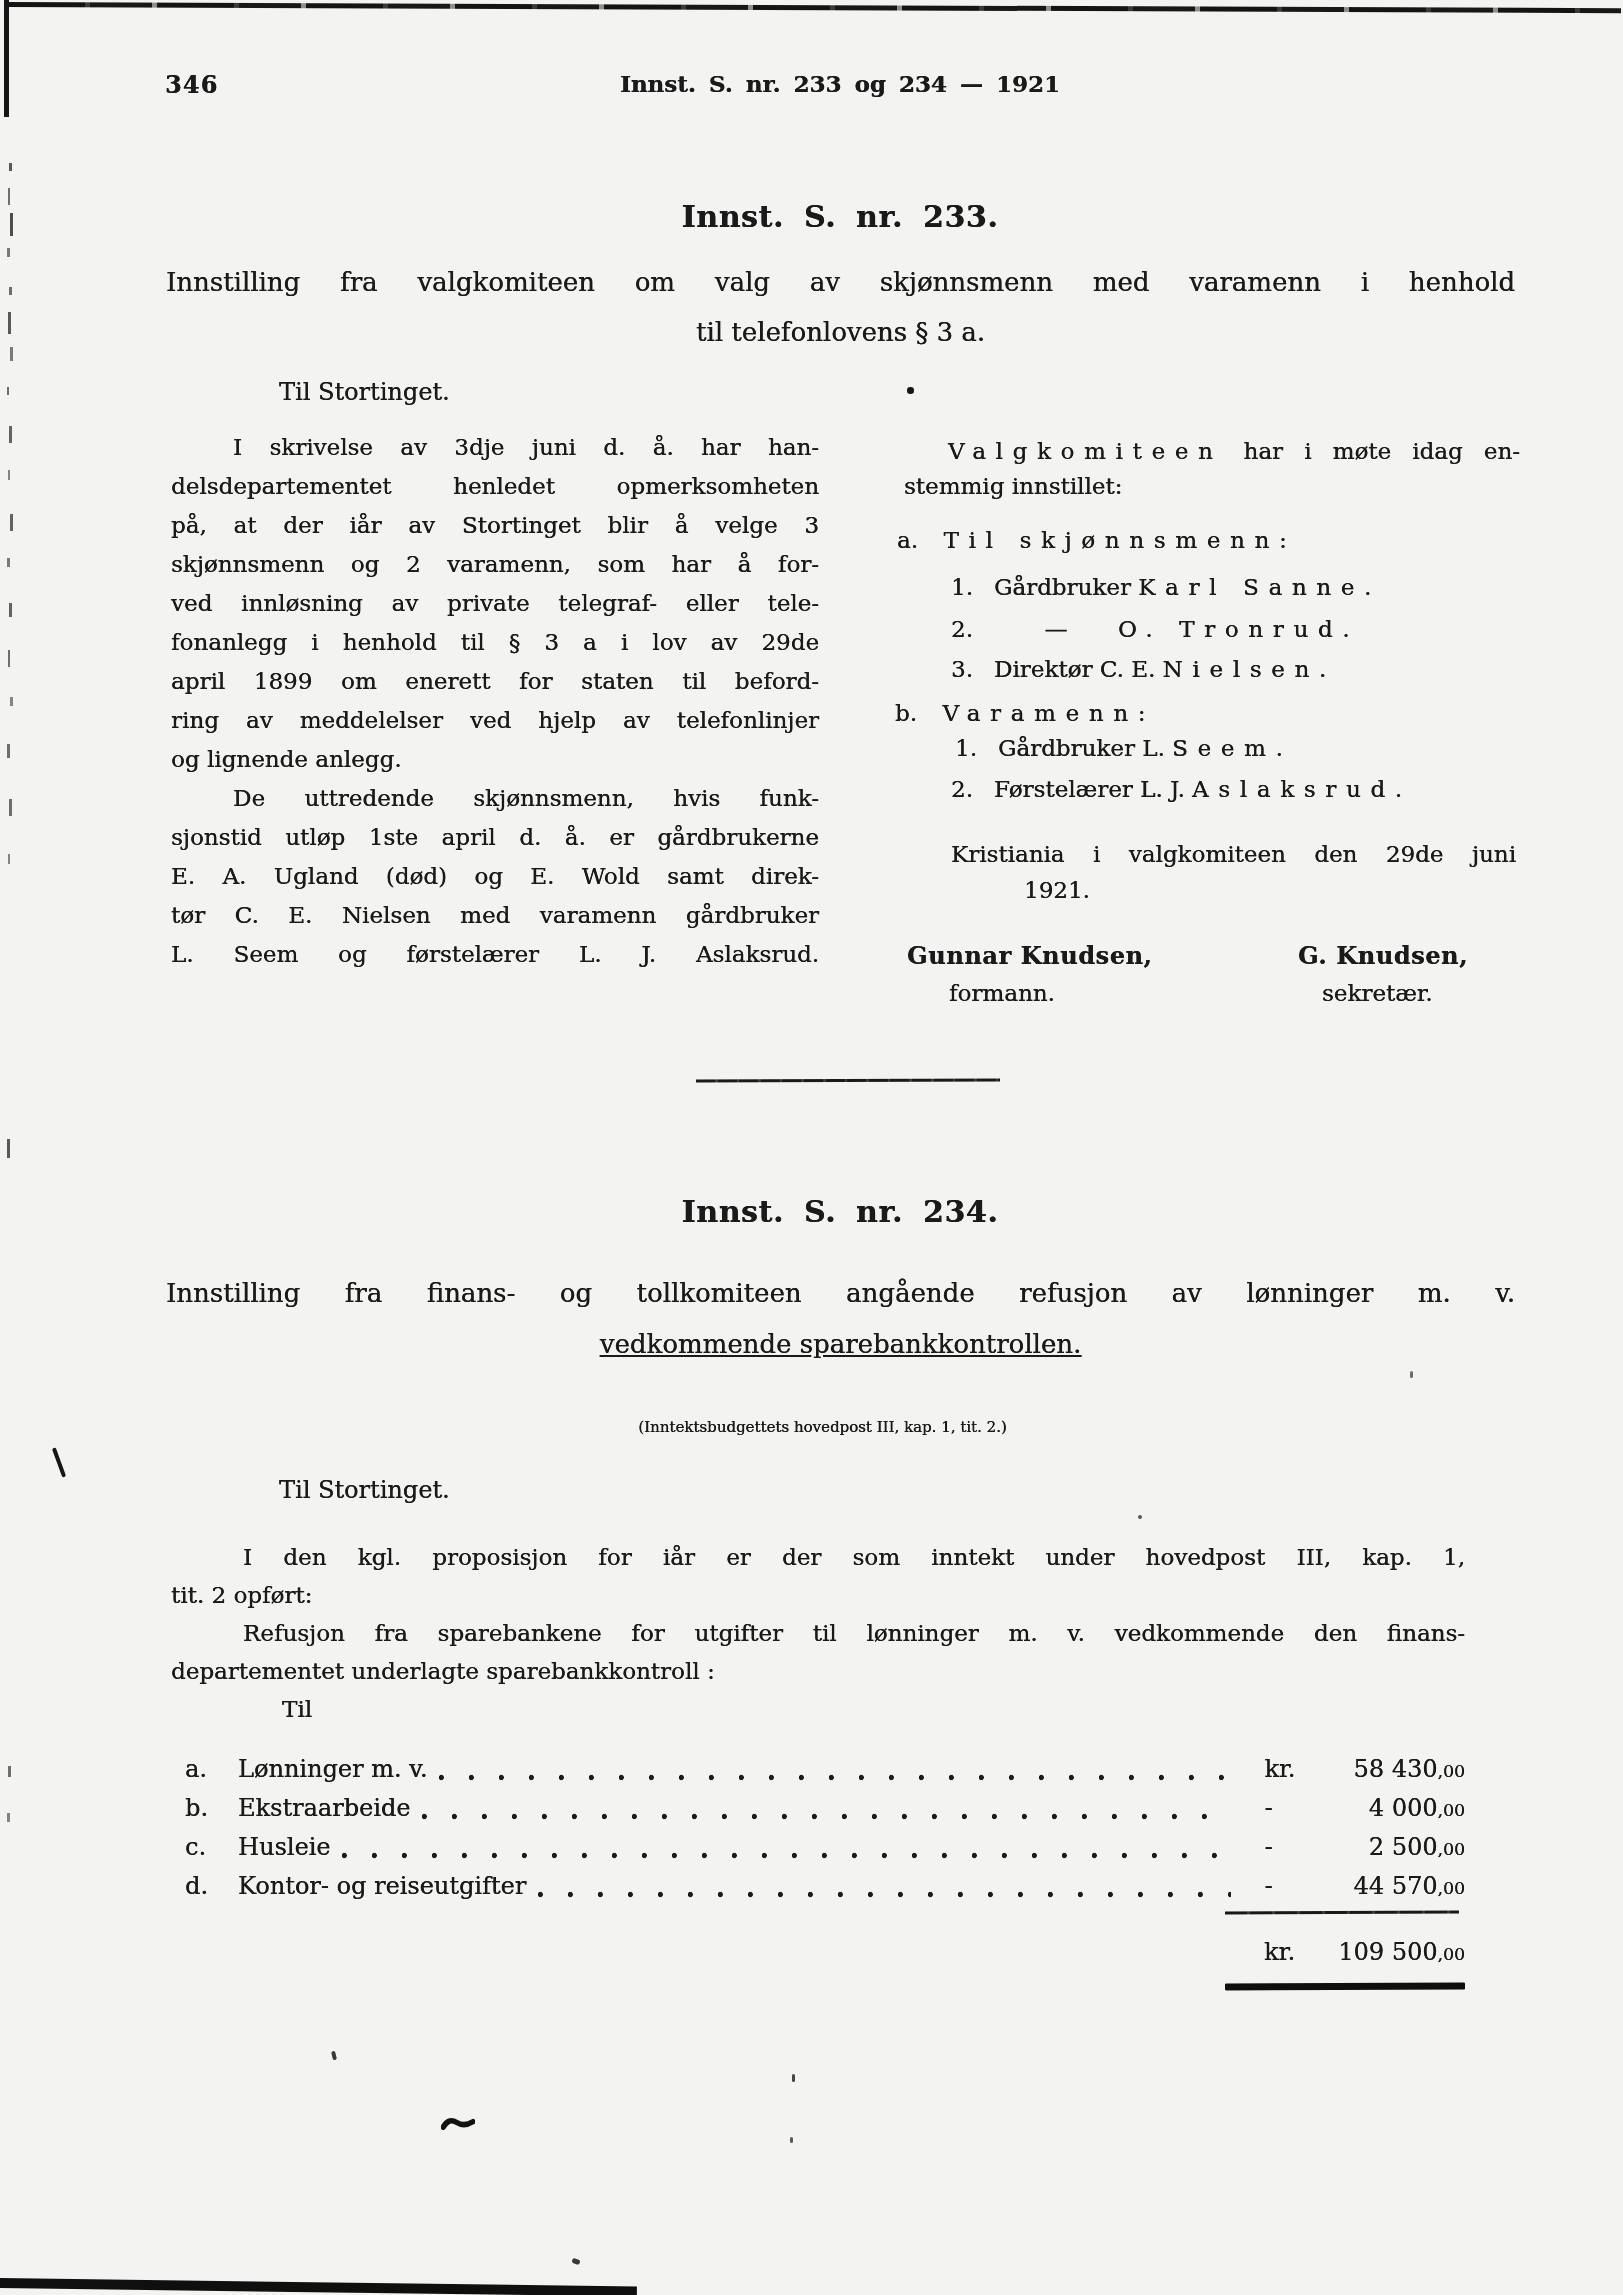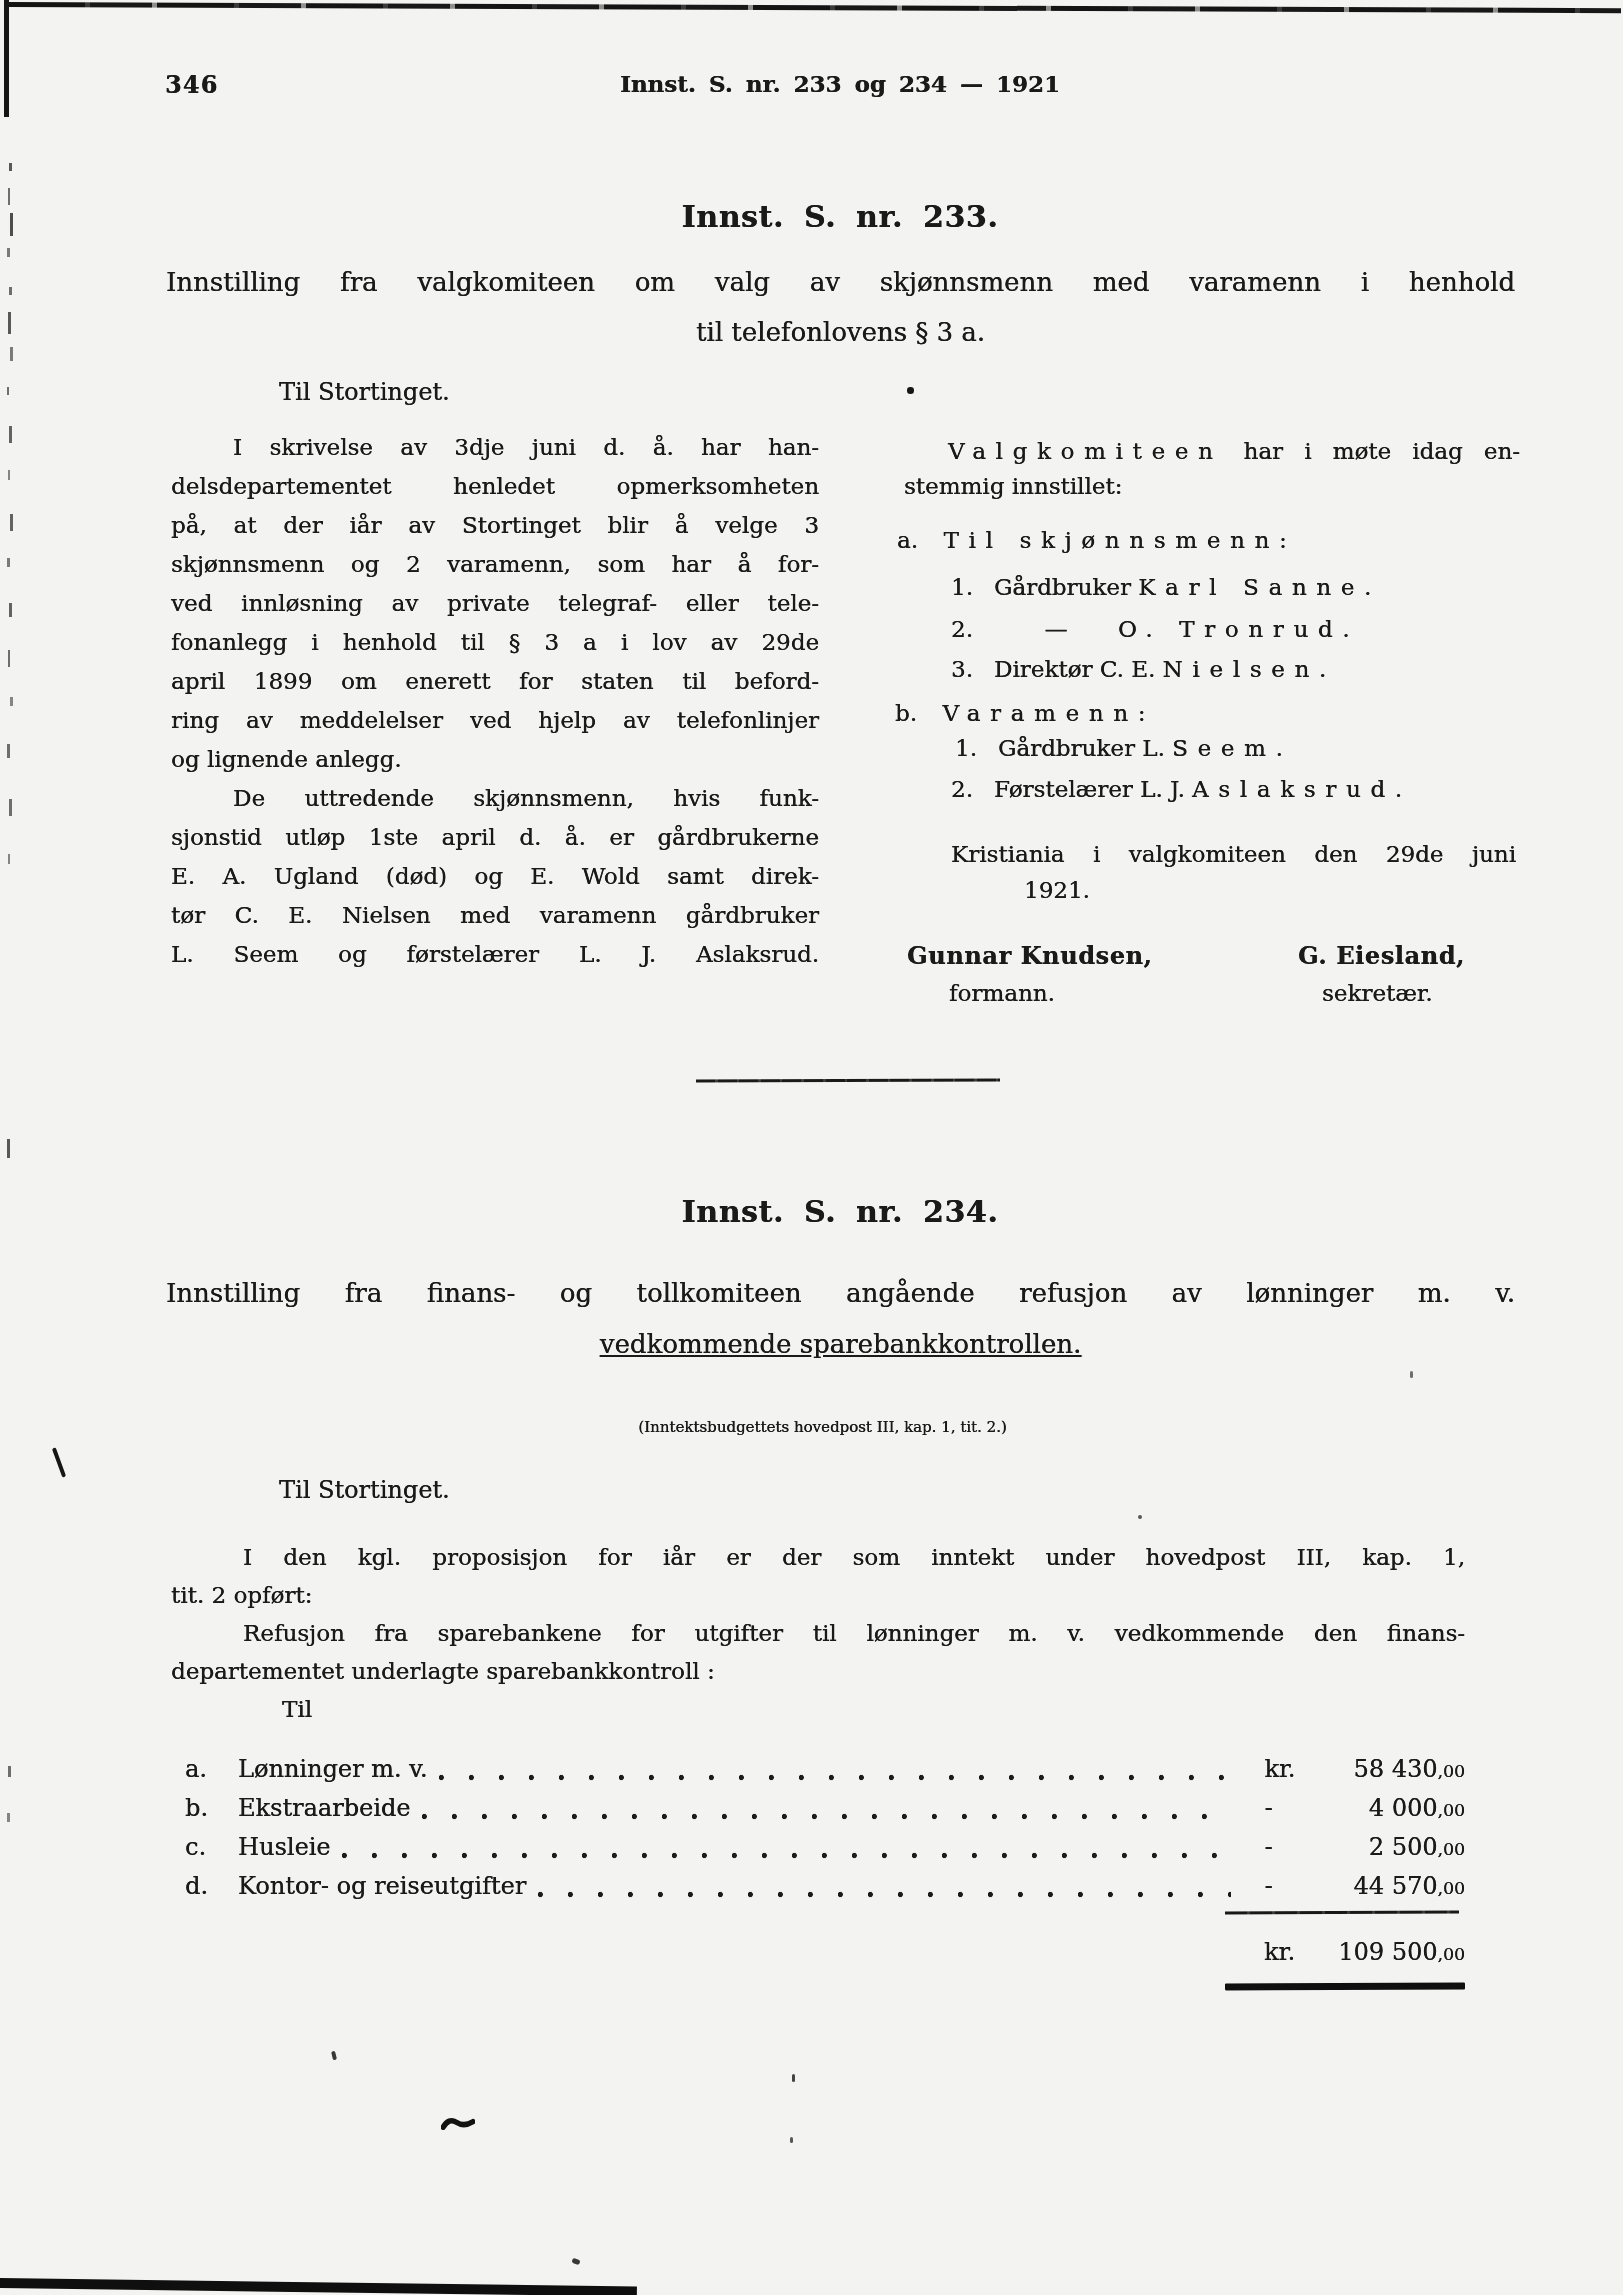--- a/index.html
+++ b/index.html
@@ -146,21 +146,21 @@
     <span class="num">1.</span><span>Gårdbruker L.</span>&nbsp;<span class="sperret">Seem.</span>
   </div>
   <div class="abs rline ink" style="left:951px;top:770px;">
     <span class="num">2.</span><span>Førstelærer L. J.</span>&nbsp;<span class="sperret">Aslaksrud.</span>
   </div>
 
   <div class="abs rline jl ink" style="left:951px;top:835px;width:565px;white-space:normal;">Kristiania i valgkomiteen den 29de juni</div>
   <div class="abs rline ink" style="left:1024px;top:871px;">1921.</div>
 
   <div class="abs signame ink" style="left:907px;top:941px;">Gunnar Knudsen,</div>
-  <div class="abs signame ink" style="left:1298px;top:941px;">G. Eiesland,</div>
+  <div class="abs signame ink" style="left:1298px;top:941px;">G. Knudsen,</div>
   <div class="abs sigrole ink" style="left:949px;top:980px;">formann.</div>
   <div class="abs sigrole ink" style="left:1322px;top:980px;">sekretær.</div>
 
   <div class="abs rule" style="left:696px;top:1079px;width:304px;height:2.8px;transform:rotate(-0.15deg);
               background:repeating-linear-gradient(90deg,#1a1a1a 0 19px,#3c3c3c 19px 21.6px);"></div>
 
   <div class="abs doc-title bold center ink" style="top:1194px;">Innst. S. nr. 234.</div>
 
   <div class="abs doc-subtitle jl ink" style="top:1275px;">Innstilling fra finans- og tollkomiteen angående refusjon av lønninger m. v.</div>
   <div class="abs doc-subtitle center ink" style="top:1326px;text-decoration:underline;">vedkommende sparebankkontrollen.</div>

